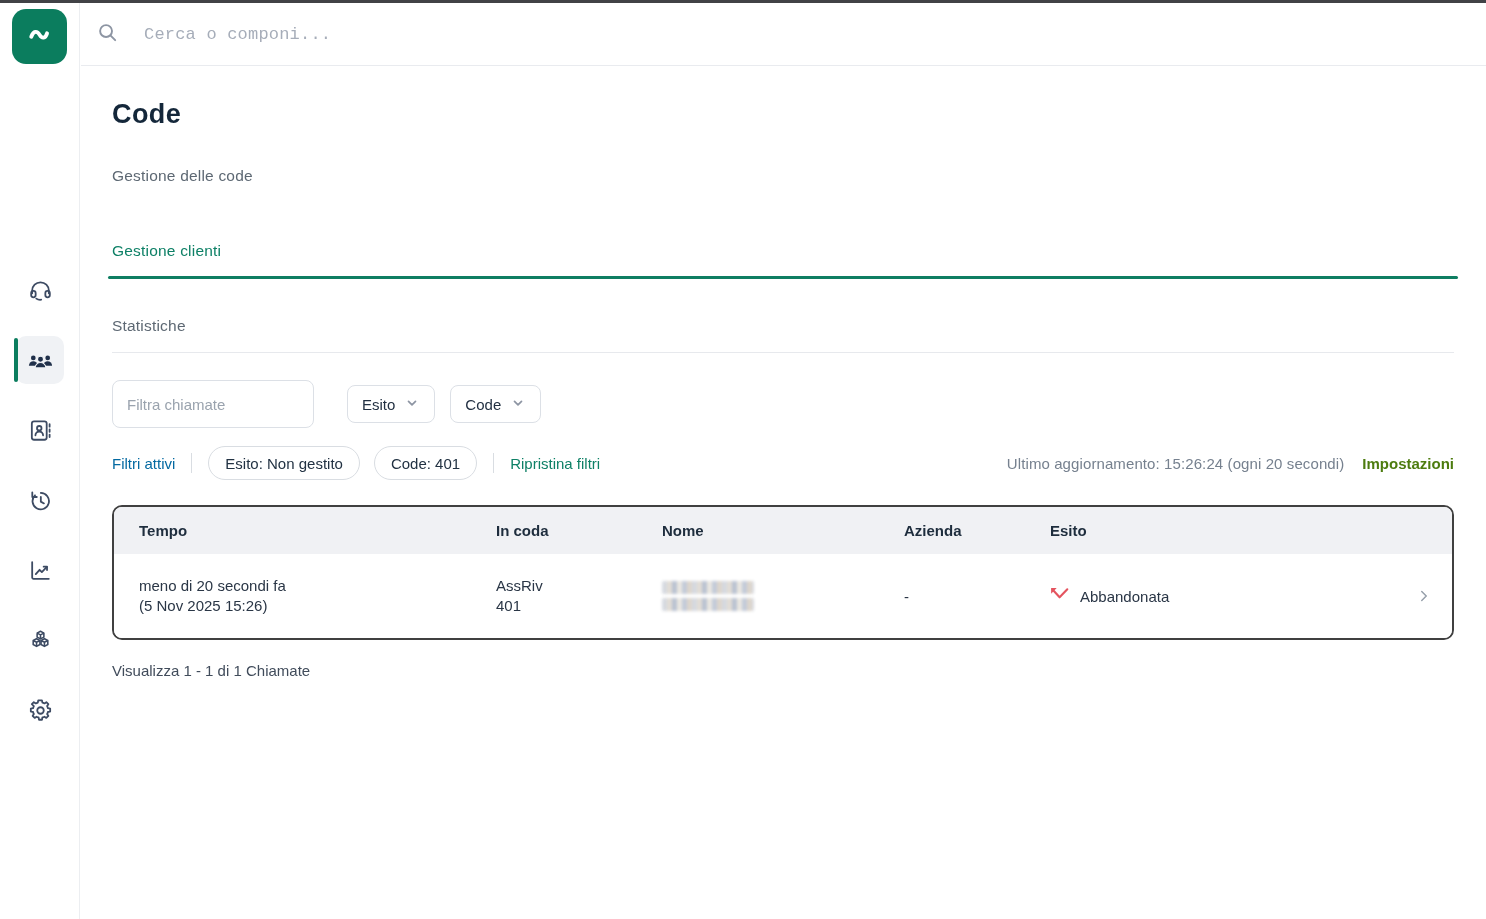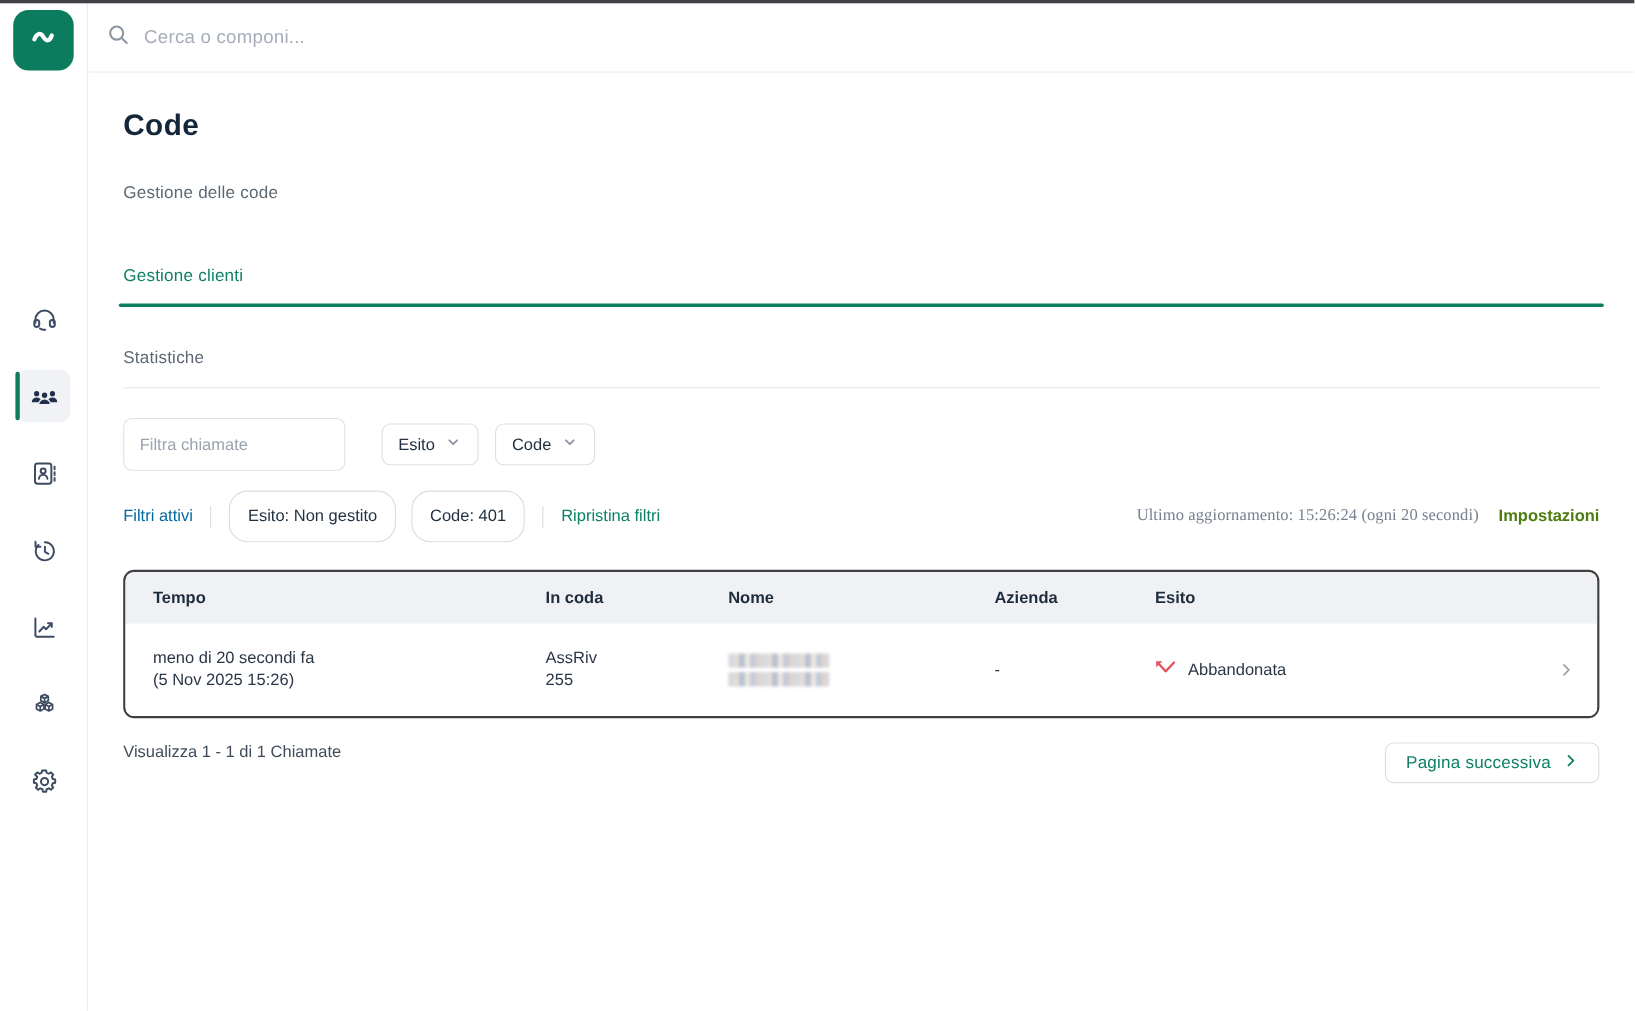--- a/index.html
+++ b/index.html
@@ -12,21 +12,21 @@
   .sidebar { position:absolute; left:0; top:0; width:80px; height:100%; background:#fff; border-right:1px solid #eceef1; z-index:40; }
   .logo { position:absolute; top:9px; left:12px; width:55px; height:55px; background:#0b7d5e; border-radius:14px; display:flex; align-items:center; justify-content:center; cursor:pointer; }
   .side-nav { position:absolute; top:266px; left:0; width:80px; display:flex; flex-direction:column; align-items:center; gap:22px; }
   .nav-item { width:48px; height:48px; border-radius:10px; display:flex; align-items:center; justify-content:center; position:relative; cursor:pointer; }
   .nav-item.active { background:#f0f2f5; }
   .nav-item.active::before { content:""; position:absolute; left:-2px; top:2px; width:4px; height:44px; border-radius:3px; background:#0b7d5e; }
   .nav-item svg { display:block; }
 
   
   .topbar { position:absolute; left:81px; top:3px; right:0; height:63px; background:#fff; border-bottom:1px solid #e9ebef; display:flex; align-items:center; padding-left:15px; z-index:30; }
-  .search-input { border:none; outline:none; font-size:17px; margin-left:12px; width:520px; color:#2a3646; font-family:Liberation Sans, sans-serif; letter-spacing:.2px; }
+  .search-input { border:none; outline:none; font-size:17px; margin-left:25px; width:520px; color:#2a3646; font-family:Liberation Mono, monospace; letter-spacing:.2px; }
   .search-input::placeholder { color:#a6adb9; }
 
   
   .main { position:absolute; left:81px; top:66px; right:0; bottom:0; background:#fff; padding:0 32px 0 31px; }
   .page-title { margin-top:33px; font-size:27px; font-weight:700; color:#14273a; letter-spacing:.4px; }
 
   .tabs { margin-top:37px; display:flex; gap:40px; border-bottom:1px solid #e7e9ed;flex-direction:column; }
   .tab { font-size:15.5px; color:#5d6873; padding-bottom:17px; position:relative; cursor:pointer; letter-spacing:.2px; }
   .tab.active { color:#0e8066; font-weight:500; }
   .tab.active::after { content:""; position:absolute; left:-4px; right:-4px; bottom:-2px; height:3px; background:#0e7e62; border-radius:2px; }
@@ -34,24 +34,24 @@
   .filter-row { margin-top:27px; display:flex; align-items:center; }
   .filter-input { width:202px; height:48px; border:1px solid #dce0e6; border-radius:8px; padding:0 14px; font-size:15px; color:#2a3646; outline:none; font-family:"Liberation Sans", sans-serif; }
   .filter-input::placeholder { color:#9aa3ae; }
   .dd-btn { height:38px; background:#fff; border:1px solid #dce0e6; border-radius:8px; display:flex; align-items:center; gap:9px; padding:0 14px; font-size:15px; color:#223042; cursor:pointer; font-family:"Liberation Sans", sans-serif; }
   .dd-esito { margin-left:33px; }
   .dd-code { margin-left:15px; }
 
   .chips-row { margin-top:18px; display:flex; align-items:center; }
   .muted-label { font-size:15px; color:#0369a1; }
   .vdiv { width:1px; height:20px; background:#d9dde2; margin:0 16px; }
-  .chip { height:47px; border:1px solid #d9dde2; border-radius:17px; background:#fff; display:flex; align-items:center; padding:0 16px; font-size:15px; color:#223243; cursor:pointer; }
+  .chip { height:34px; border:1px solid #d9dde2; border-radius:17px; background:#fff; display:flex; align-items:center; padding:0 16px; font-size:15px; color:#223243; cursor:pointer; }
   .chip + .chip { margin-left:14px; }
   .link-reset { font-size:15px; color:#0e8066; cursor:pointer; }
-  .update-info { margin-left:auto; font-size:15px; color:#76818f; letter-spacing:.1px;font-family:Liberation Serif, serif; }
+  .update-info { margin-left:auto; font-size:15px; color:#76818f; letter-spacing:.1px; }
   .settings-link { margin-left:18px; font-size:15px; color:#4d7c0f; font-weight:600; cursor:pointer; }
 
   
   .table { margin-top:25px; border:2px solid #404040; border-radius:10px; overflow:hidden; }
   .trow { display:grid; grid-template-columns:357px 166px 242px 146px 1fr 56px; padding-left:25px; align-items:center; }
   .thead { background:#f0f1f4; height:47px; font-size:15px; font-weight:700; color:#1e2d3d; }
   .tbody-row { background:#fff; height:84px; font-size:15px; color:#2a3646; cursor:pointer; }
   .cell-2l div { line-height:20px; }
   .blur-name .line { width:92px; height:13px; border-radius:2px; margin:3.5px 0;
      background:repeating-linear-gradient(90deg,#cfd3db 0 5px,#ded8cf 5px 10px,#aeb8ca 10px 15px,#e8e4dc 15px 20px,#b9c2d3 20px 25px,#d8cfc4 25px 30px);
@@ -217,21 +217,21 @@
       <div></div>
     </div>
 
     <div class="trow tbody-row">
       <div class="cell-2l">
         <div>meno di 20 secondi fa</div>
         <div>(5 Nov 2025 15:26)</div>
       </div>
       <div class="cell-2l">
         <div>AssRiv</div>
-        <div>255</div>
+        <div>401</div>
       </div>
       <div class="blur-name">
         <div class="line"></div>
         <div class="line"></div>
       </div>
       <div>-</div>
       <div class="esito-cell">
         <span>
           <svg width="19" height="15" viewBox="0 0 19 15">
             <path d="M1.1 1.1h5.6L1.1 6.7z" fill="#e4545f"></path>
@@ -244,24 +244,16 @@
         <svg width="18" height="18" viewBox="0 0 24 24" fill="none" stroke="#97a0ab" stroke-width="2" stroke-linecap="round" stroke-linejoin="round">
             <polyline points="9,6 15,12 9,18"></polyline>
           </svg>
       </div>
     </div>
   </div>
 
   <div class="pagination">
     <span class="pg-summary">Visualizza 1 - 1 di 1 Chiamate</span>
     <div class="pg-buttons">
-      <button class="pg-btn">
-        <span>Pagina successiva</span>
-        <span>
-          <svg width="15" height="15" viewBox="0 0 24 24" fill="none" stroke="#0e8066" stroke-width="2.6" stroke-linecap="round" stroke-linejoin="round">
-              <polyline points="9.5,5 16.5,12 9.5,19"></polyline>
-            </svg>
-        </span>
-      </button>
     </div>
   </div>
 
 </div>
 
 </body></html>

